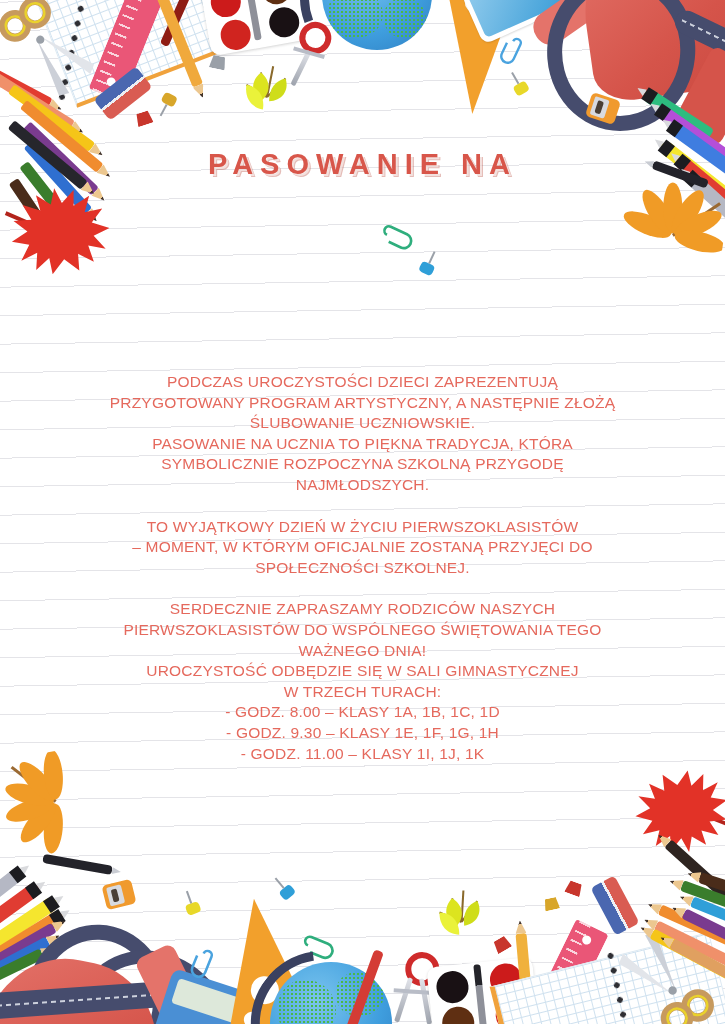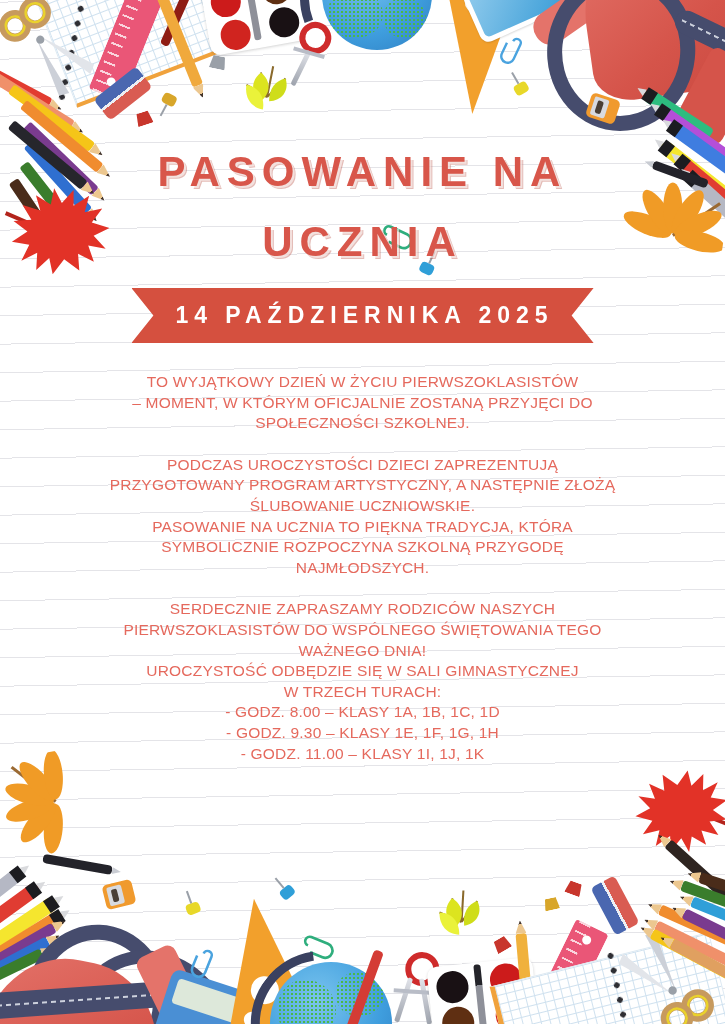--- a/index.html
+++ b/index.html
@@ -11,21 +11,21 @@
   
   .ruled{position:absolute;inset:-60px;z-index:0;
     background:repeating-linear-gradient(to bottom,transparent 0 27.5px,#e4e4e8 27.5px 28.5px);
     transform:rotate(-0.9deg);}
   .decor{position:absolute;inset:0;z-index:1;pointer-events:none;}
   .item{position:absolute;}
 
   
   .content{position:absolute;inset:0;z-index:5;text-align:center;}
   .title{position:absolute;left:0;right:0;top:148px;
-    color:#d8564a;font-weight:800;font-size:42px;letter-spacing:7px;
+    color:#d8564a;font-weight:800;font-size:29px;letter-spacing:7px;
     text-shadow:2px 2px 0 rgba(255,255,255,.55),3px 3px 0 rgba(178,62,50,.35);}
   .title .t2{display:block;margin-top:22px;}
   .banner{position:absolute;left:50%;top:288px;transform:translateX(-50%);
     background:#d5503f;color:#fff;font-weight:bold;font-size:23px;letter-spacing:6px;
     padding:14px 40px 14px 44px;white-space:nowrap;
     clip-path:polygon(0 0,100% 0,calc(100% - 22px) 50%,100% 100%,0 100%,22px 50%);}
   .bodytext{position:absolute;left:62px;right:62px;top:372px;
     color:#e5695d;font-size:15.5px;line-height:20.6px;letter-spacing:.2px;}
   .bodytext p{margin:0 0 21px 0;}
 
@@ -430,22 +430,20 @@
         <div class="tip"></div>
       </div>
     <div class="item pencil" style="left:672px;top:938px;width:90px;background:#e0a060;transform:rotate(28deg);">
         <div class="tip"></div>
       </div>
   </div>
 
   <div class="content">
     <h1 class="title" style="margin:0;">
       <span class="t1">PASOWANIE NA</span>
-      <span class="t2">UCZNIA</span>
     </h1>
-    <div class="banner">14 PAŹDZIERNIKA 2025</div>
     <div class="bodytext">
+      <p>PODCZAS UROCZYSTOŚCI DZIECI ZAPREZENTUJĄ<br>PRZYGOTOWANY PROGRAM ARTYSTYCZNY, A NASTĘPNIE ZŁOŻĄ<br>ŚLUBOWANIE UCZNIOWSKIE.<br>PASOWANIE NA UCZNIA TO PIĘKNA TRADYCJA, KTÓRA<br>SYMBOLICZNIE ROZPOCZYNA SZKOLNĄ PRZYGODĘ<br>NAJMŁODSZYCH.</p>
       <p>TO WYJĄTKOWY DZIEŃ W ŻYCIU PIERWSZOKLASISTÓW<br>– MOMENT, W KTÓRYM OFICJALNIE ZOSTANĄ PRZYJĘCI DO<br>SPOŁECZNOŚCI SZKOLNEJ.</p>
-      <p>PODCZAS UROCZYSTOŚCI DZIECI ZAPREZENTUJĄ<br>PRZYGOTOWANY PROGRAM ARTYSTYCZNY, A NASTĘPNIE ZŁOŻĄ<br>ŚLUBOWANIE UCZNIOWSKIE.<br>PASOWANIE NA UCZNIA TO PIĘKNA TRADYCJA, KTÓRA<br>SYMBOLICZNIE ROZPOCZYNA SZKOLNĄ PRZYGODĘ<br>NAJMŁODSZYCH.</p>
       <p>SERDECZNIE ZAPRASZAMY RODZICÓW NASZYCH<br>PIERWSZOKLASISTÓW DO WSPÓLNEGO ŚWIĘTOWANIA TEGO<br>WAŻNEGO DNIA!<br>UROCZYSTOŚĆ ODBĘDZIE SIĘ W SALI GIMNASTYCZNEJ<br>W TRZECH TURACH:<br>- GODZ. 8.00 – KLASY 1A, 1B, 1C, 1D<br>- GODZ. 9.30 – KLASY 1E, 1F, 1G, 1H<br>- GODZ. 11.00 – KLASY 1I, 1J, 1K</p>
     </div>
   </div>
 </div>
 
 </body></html>

